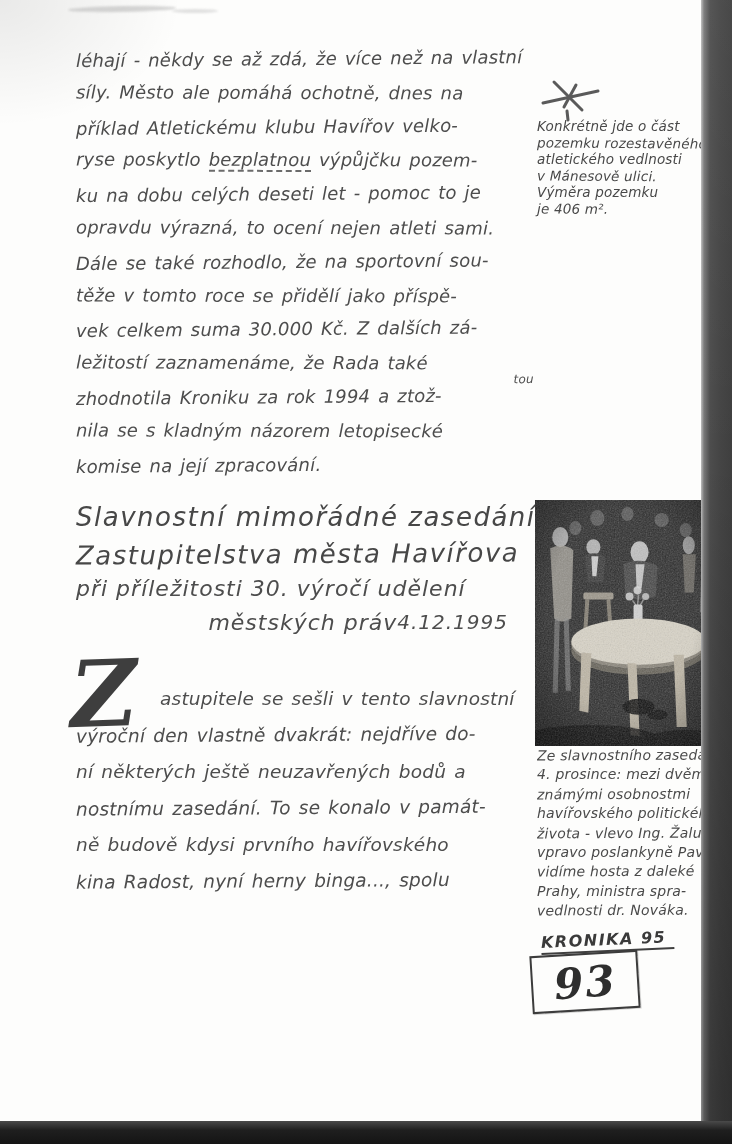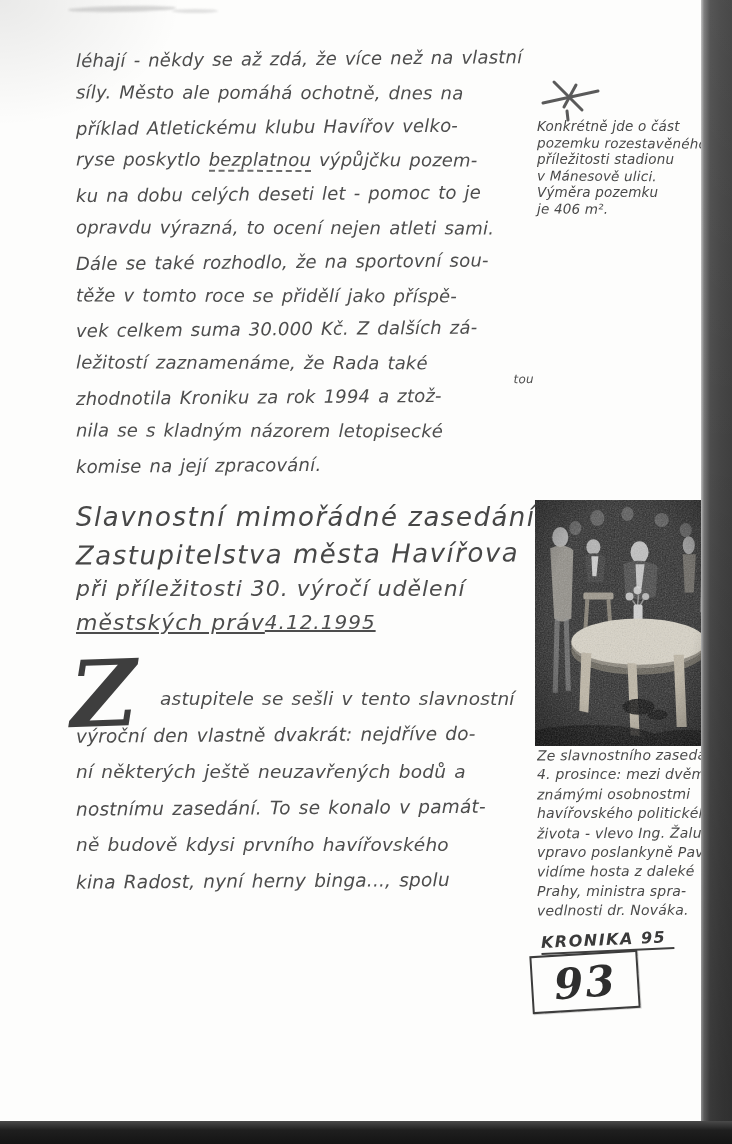--- a/index.html
+++ b/index.html
@@ -19,21 +19,21 @@
   .para1 .line{height:33.8px;font-size:18px;letter-spacing:.2px;word-spacing:2px;white-space:nowrap;}
   .para1 .line:nth-child(odd){transform:rotate(-.5deg);}
   .para1 .line:nth-child(even){transform:rotate(.15deg);}
   .dashed-underline{border-bottom:2px dashed #6b6b6b;padding-bottom:0px;}
   .rel{position:relative;}
   .correction{position:absolute;right:4px;top:-12px;font-size:12px;color:#4d4d4d;}
 
   .heading{position:absolute;left:76px;top:502px;width:455px;z-index:2;}
   .heading .h1{font-size:26px;height:37px;letter-spacing:1.5px;white-space:nowrap;color:#474747;}
   .heading .h2{font-size:22px;height:34px;letter-spacing:1px;white-space:nowrap;color:#4d4d4d;}
-  .heading .row{display:flex;justify-content:flex-start;width:432px;text-decoration:underline;}
+  .heading .row{display:flex;justify-content:flex-end;width:432px;}
   .heading .date{font-size:20px;}
   .heading .h1:nth-child(2){transform:rotate(-.4deg);}
 
   .para2{position:absolute;left:76px;top:688px;width:468px;z-index:2;}
   .para2 .line{height:36.4px;font-size:18.5px;letter-spacing:.2px;word-spacing:2px;white-space:nowrap;}
   .para2 .line:nth-child(odd){transform:rotate(-.4deg);}
   .para2 .first{padding-left:84px;}
   .dropcap{
     position:absolute;left:-6px;top:-40px;z-index:3;
     font-family:"DejaVu Serif",serif;font-style:italic;font-weight:bold;
@@ -132,21 +132,21 @@
         <path d="M14 6 L42 34"></path>
         <path d="M36 9 L24 31"></path>
         <path d="M27 35 L28 44"></path>
       </g>
     </svg>
   </div>
 
   <div class="margin-note hand">
     <div class="nline">Konkrétně jde o část</div>
     <div class="nline">pozemku rozestavěného</div>
-    <div class="nline">příležitosti stadionu</div>
+    <div class="nline">atletického vedlnosti</div>
     <div class="nline">v Mánesově ulici.</div>
     <div class="nline">Výměra pozemku</div>
     <div class="nline">je 406 m².</div>
   </div>
 
   <div class="photo">
     <svg width="176" height="246" viewBox="0 0 175 245">
       <defs>
         <filter id="grain" x="0" y="0" width="100%" height="100%">
           <feTurbulence type="fractalNoise" baseFrequency="0.75" numOctaves="2" stitchTiles="stitch"></feTurbulence>

